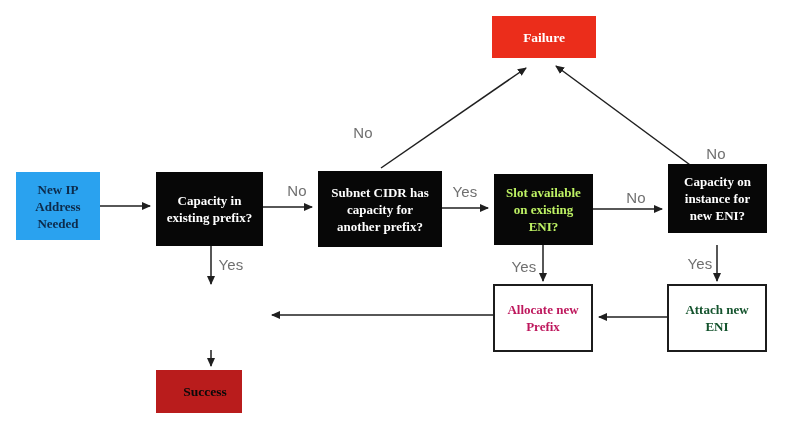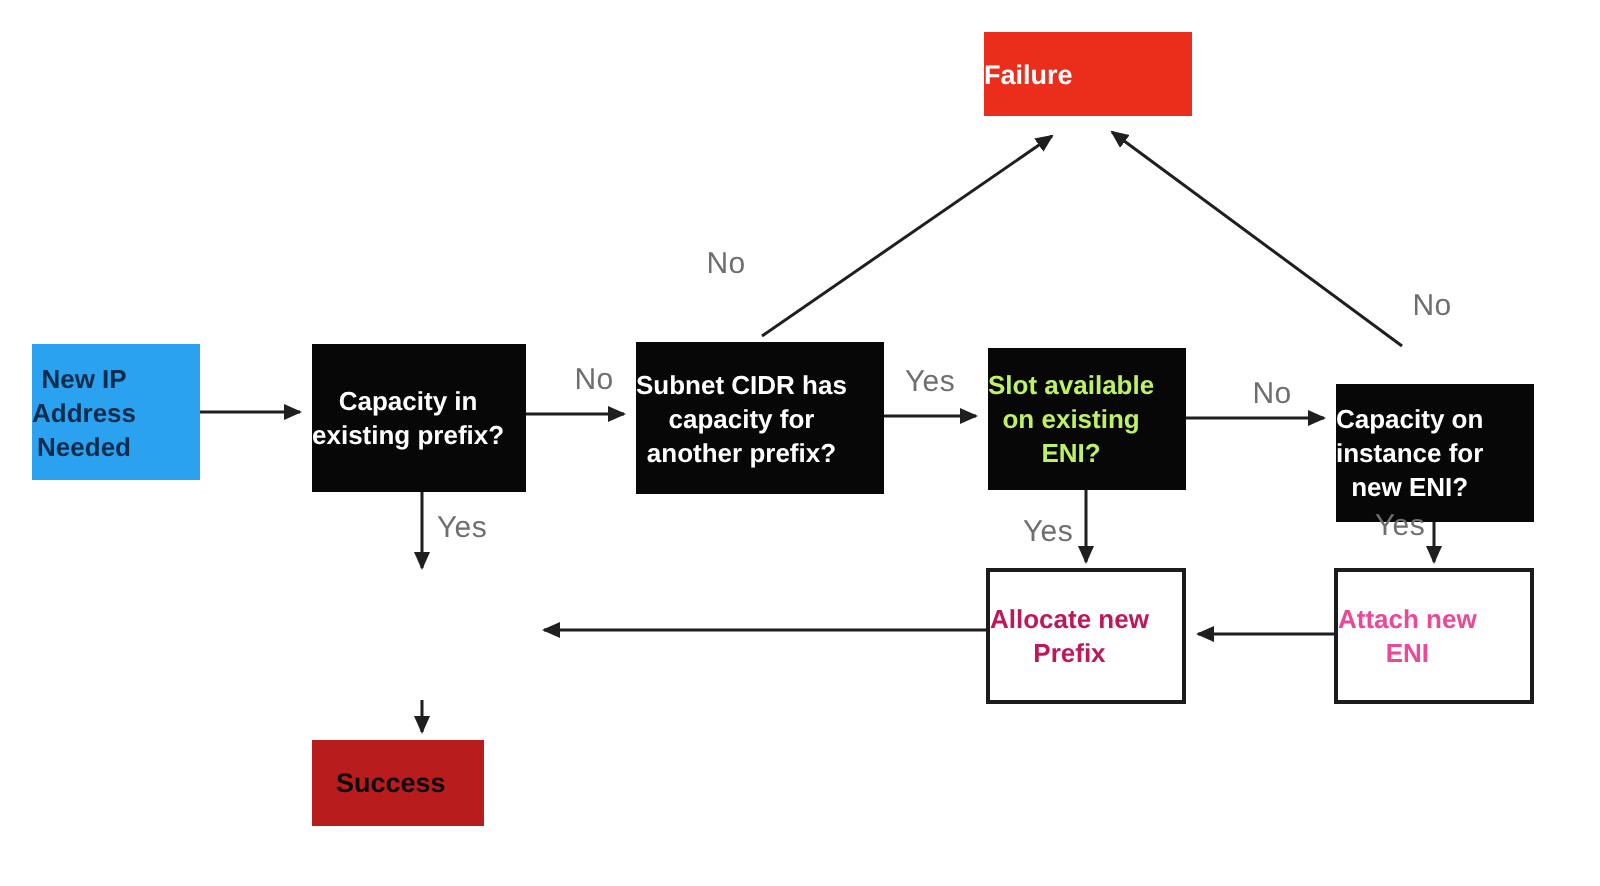--- a/index.html
+++ b/index.html
@@ -20,26 +20,27 @@
     left: 0;
     top: 0;
     width: 800px;
     height: 443px;
   }
   .node {
     position: absolute;
     box-sizing: border-box;
     display: flex;
     align-items: center;
-    justify-content: flex-start;
+    justify-content: center;
     text-align: center;
     font-weight: bold;
     font-size: 13px;
     line-height: 17px;
     white-space: pre-line;
+    font-family: Liberation Serif, serif;
   }
   .node.process {
     border: 2px solid #1C1C1C;
   }
   .node.terminal {
     font-size: 13.5px;
   }
   .edge-label {
     position: absolute;
     transform: translate(-50%, -50%);
@@ -90,37 +91,37 @@
 capacity for
 another prefix?</span>
   </div>
 
   <div class="node decision" style="left: 494px; top: 174px; width: 99px; height: 71px; background: rgb(7, 7, 7); color: #bef264;">
     <span>Slot available
 on existing
 ENI?</span>
   </div>
 
-  <div class="node decision" style="left: 668px; top: 192px; width: 99px; height: 69px; background: rgb(7, 7, 7); color: rgb(255, 255, 255);">
+  <div class="node decision" style="left: 668px; top: 164px; width: 99px; height: 69px; background: rgb(7, 7, 7); color: rgb(255, 255, 255);">
     <span>Capacity on
 instance for
 new ENI?</span>
   </div>
 
   <div class="node terminal" style="left: 492px; top: 16px; width: 104px; height: 42px; background: rgb(235, 45, 27); color: rgb(255, 255, 255);">
     <span>Failure</span>
   </div>
 
 
   <div class="node process" style="left: 493px; top: 284px; width: 100px; height: 68px; background: rgb(255, 255, 255); color: #be185d;">
     <span>Allocate new
 Prefix</span>
   </div>
 
-  <div class="node process" style="left: 667px; top: 284px; width: 100px; height: 68px; background: rgb(255, 255, 255); color: #ec4899;">
+  <div class="node process" style="left: 667px; top: 284px; width: 100px; height: 68px; background: rgb(255, 255, 255); color: #14532d;">
     <span>Attach new
 ENI</span>
   </div>
 
   <div class="node terminal" style="left: 156px; top: 370px; width: 86px; height: 43px; background: #b91c1c; color: rgb(10, 10, 10); padding-left: 12px;">
     <span>Success</span>
   </div>
 
   <span class="edge-label" style="left:297px; top:190px;">No</span>
   <span class="edge-label" style="left:465px; top:191px;">Yes</span>

